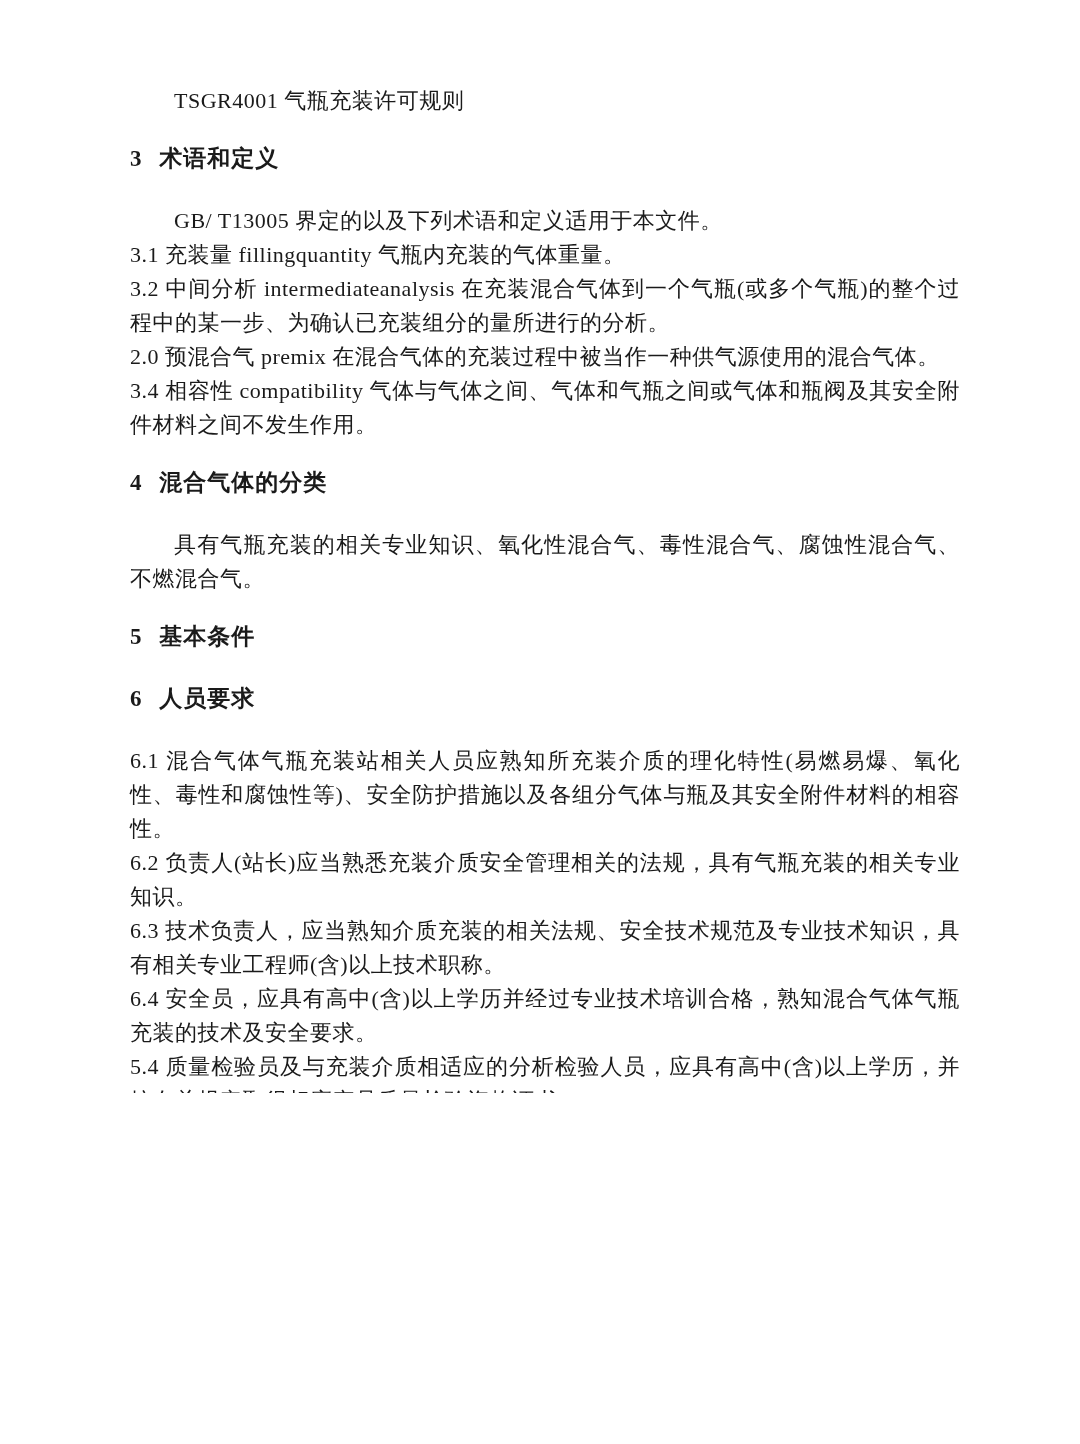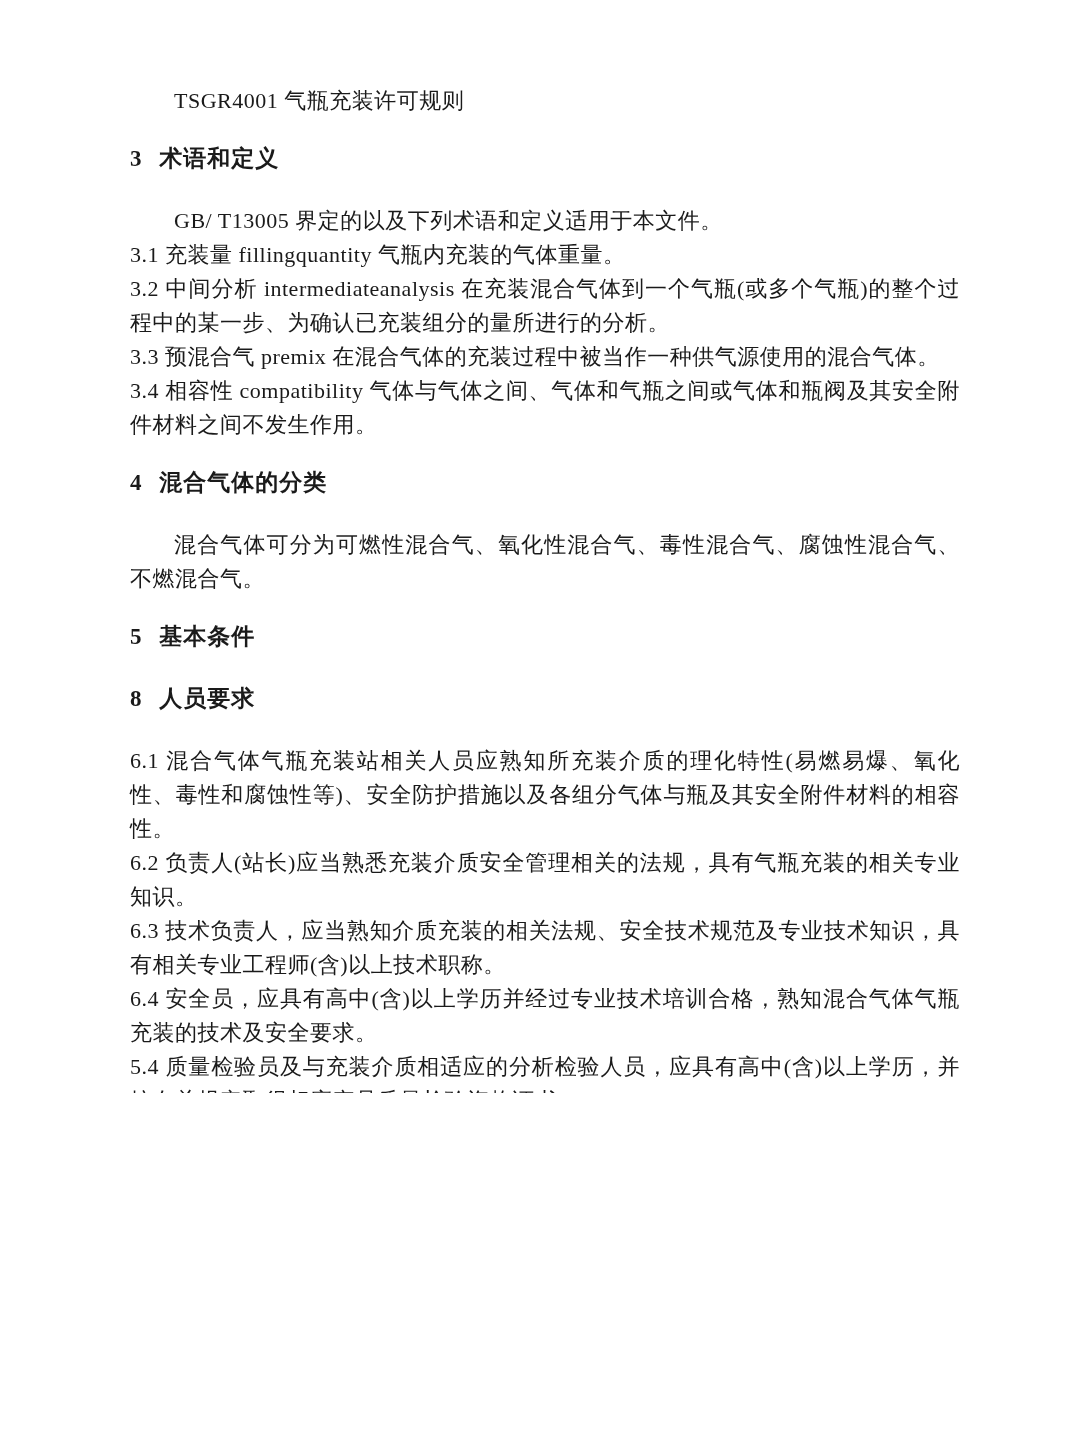--- a/index.html
+++ b/index.html
@@ -60,29 +60,29 @@
 
 <div class="page">
   <main class="content">
 
     <p class="body ref">TSGR4001 气瓶充装许可规则</p>
 
     <h2 class="heading">3 术语和定义</h2>
     <p class="body indent">GB/ T13005 界定的以及下列术语和定义适用于本文件。</p>
     <p class="body">3.1 充装量 fillingquantity 气瓶内充装的气体重量。</p>
     <p class="body">3.2 中间分析 intermediateanalysis 在充装混合气体到一个气瓶(或多个气瓶)的整个过程中的某一步、为确认已充装组分的量所进行的分析。</p>
-    <p class="body">3.3 预混合气 premix 在混合气体的充装过程中被当作一种供气源使用的混合气体。</p>
+    <p class="body">2.0 预混合气 premix 在混合气体的充装过程中被当作一种供气源使用的混合气体。</p>
     <p class="body">3.4 相容性 compatibility 气体与气体之间、气体和气瓶之间或气体和瓶阀及其安全附件材料之间不发生作用。</p>
 
     <h2 class="heading">4 混合气体的分类</h2>
-    <p class="body indent">混合气体可分为可燃性混合气、氧化性混合气、毒性混合气、腐蚀性混合气、不燃混合气。</p>
+    <p class="body indent">具有气瓶充装的相关专业知识、氧化性混合气、毒性混合气、腐蚀性混合气、不燃混合气。</p>
 
     <h2 class="heading">5 基本条件</h2>
 
-    <h2 class="heading">8 人员要求</h2>
+    <h2 class="heading">6 人员要求</h2>
     <p class="body">6.1 混合气体气瓶充装站相关人员应熟知所充装介质的理化特性(易燃易爆、氧化性、毒性和腐蚀性等)、安全防护措施以及各组分气体与瓶及其安全附件材料的相容性。</p>
     <p class="body">6.2 负责人(站长)应当熟悉充装介质安全管理相关的法规，具有气瓶充装的相关专业知识。</p>
     <p class="body">6.3 技术负责人，应当熟知介质充装的相关法规、安全技术规范及专业技术知识，具有相关专业工程师(含)以上技术职称。</p>
     <p class="body">6.4 安全员，应具有高中(含)以上学历并经过专业技术培训合格，熟知混合气体气瓶充装的技术及安全要求。</p>
     <p class="body">5.4 质量检验员及与充装介质相适应的分析检验人员，应具有高中(含)以上学历，并按有关规定取得相应产品质量检验资格证书。</p>
 
 
   </main>
 
   <div class="page-number">2</div>

